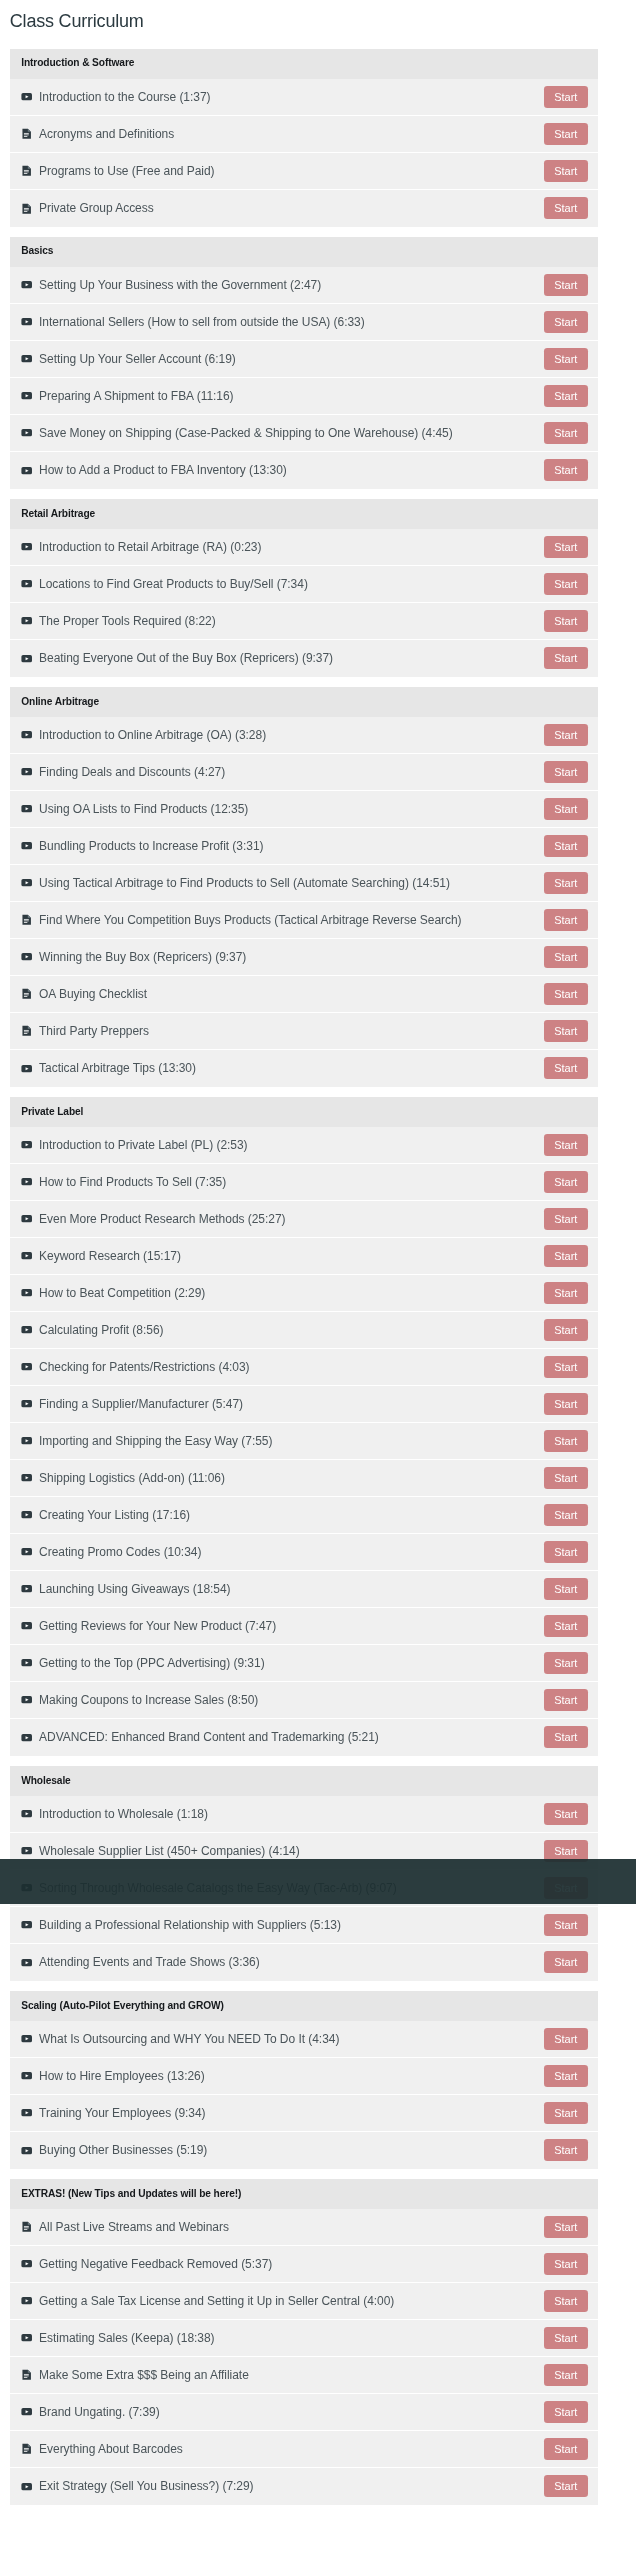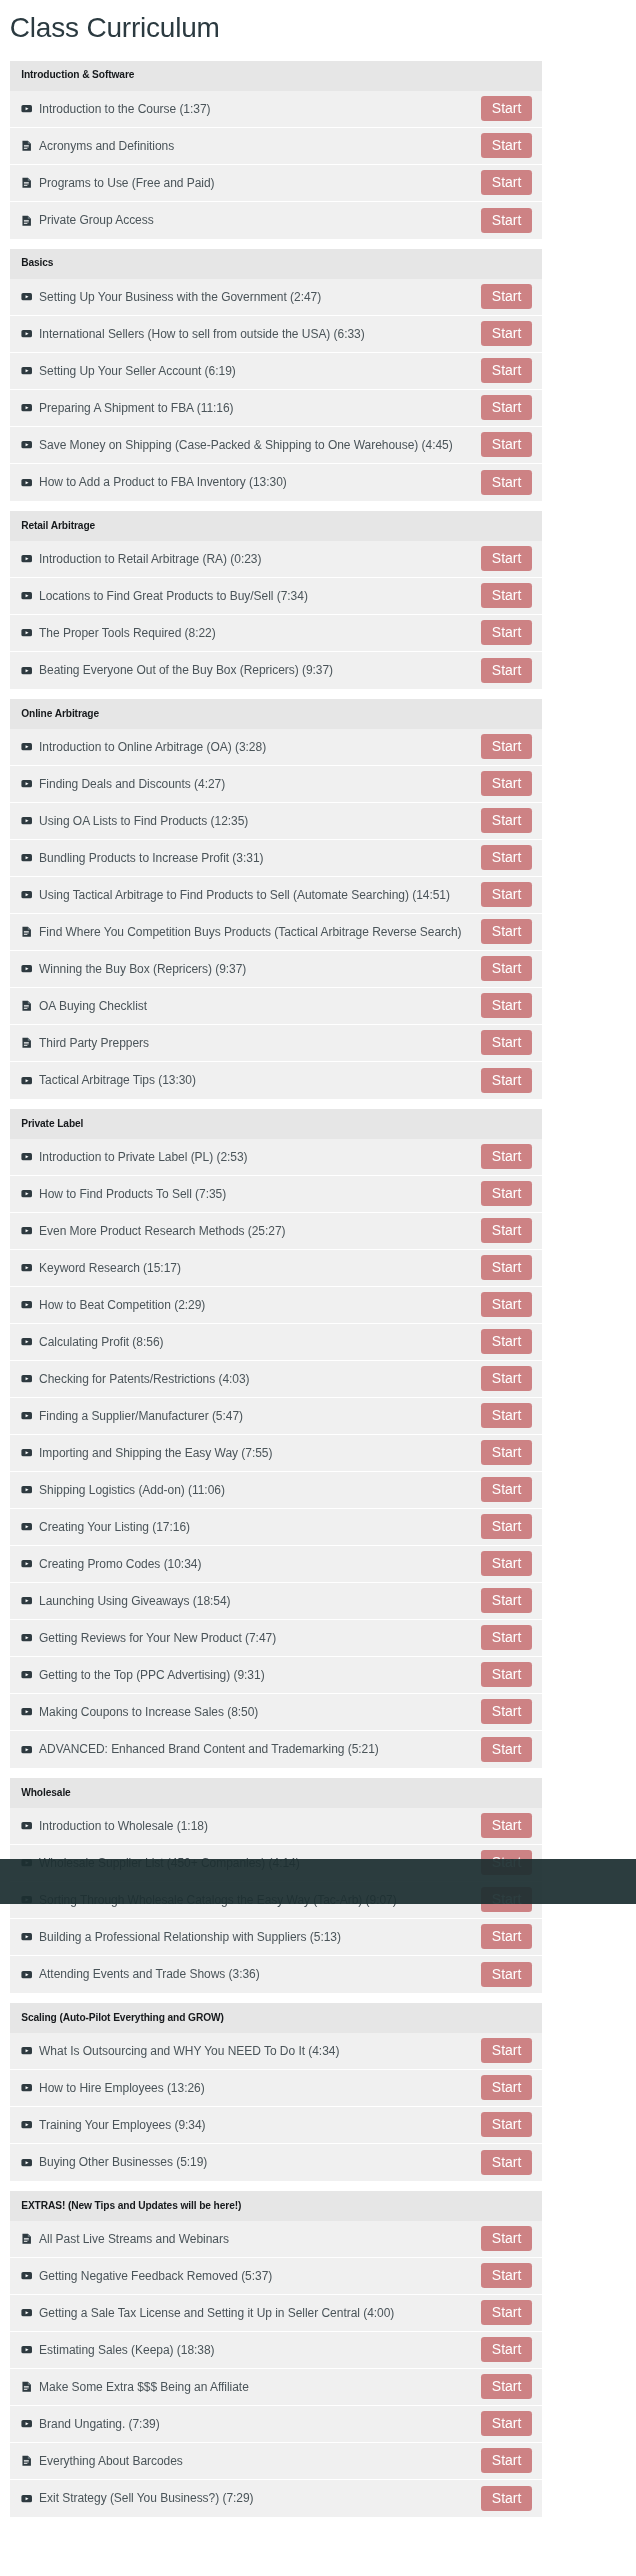--- a/index.html
+++ b/index.html
@@ -15,31 +15,31 @@
     min-height: 2576px;
     position: relative;
     overflow-x: hidden;
   }
   .page {
     width: 636px;
     padding: 0;
     position: relative;
   }
   .page-title {
-    font-size: 28px;
+    font-size: 18px;
     font-weight: 400;
     color: #2b3a40;
     margin: 0;
     padding: 11.4px 0 0 9.8px;
     letter-spacing: -0.2px;
     line-height: 1.2;
   }
   .curriculum {
     margin: 16.3px 9.8px 0 9.8px;
-    width: 532px;
+    width: 588px;
   }
   .section {
     margin-bottom: 10.6px;
   }
   .section-header {
     background: #e6e6e6;
     padding: 8.2px 11.4px 9px 11.4px;
     font-size: 10.2px;
     font-weight: bold;
     color: #16191c;
@@ -86,21 +86,21 @@
     text-overflow: ellipsis;
     letter-spacing: -0.04px;
     line-height: 1.2;
   }
   .start-btn {
     flex: 0 0 auto;
     background: #cd8284;
     color: #ffffff;
     border: none;
     border-radius: 3.3px;
-    font-size: 14px;
+    font-size: 11px;
     font-family: "Liberation Sans", "DejaVu Sans", sans-serif;
     padding: 4.9px 10.6px 4.9px 10.6px;
     cursor: pointer;
     line-height: 1.1;
     min-width: 34px;
     text-align: center;
     margin-left: 8.2px;
   }
   .overlay-bar {
     position: absolute;

